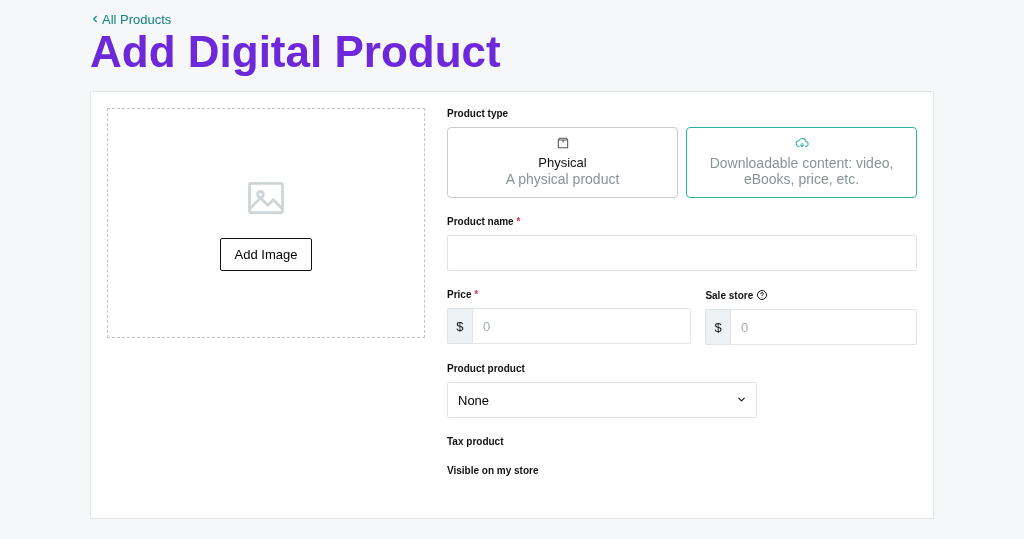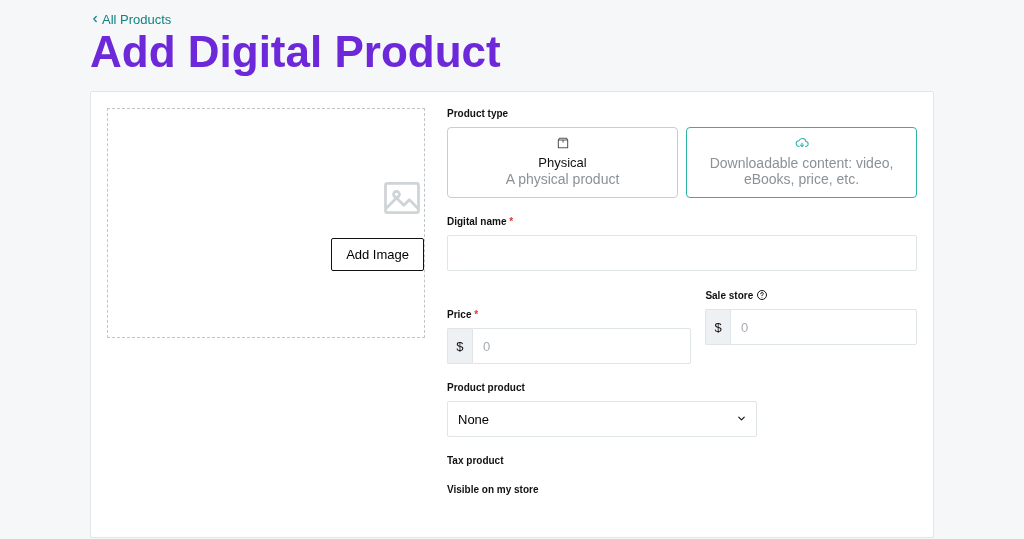--- a/index.html
+++ b/index.html
@@ -47,21 +47,21 @@
   .media-col {
     width: 318px;
     flex: 0 0 318px;
   }
   .dropzone {
     width: 100%;
     height: 230px;
     border: 1px dashed #bfc5c9;
     display: flex;
     flex-direction: column;
-    align-items: flex-end;
+    align-items: center;
     justify-content: center;
     gap: 22px;
   }
   .img-placeholder {
     width: 44px; height: 40px;
     color: #cfd4d7;
   }
   .btn-row { display: flex; gap: 10px; }
   .btn {
     background: #fff;
@@ -119,21 +119,21 @@
   }
   .input::placeholder { color: #a6adb2; }
   .two-col-price {
     display: flex;
     gap: 14px;
   }
   .price-col {
     display: flex;
     flex-direction: column;
   }
-  .price-col.first{ flex: 0 0 52%; margin-top: 20px; }
+  .price-col.first{ flex: 0 0 52%; }
   .price-col.second{ flex: 0 0 45%; }
   .price-wrap { display: flex; }
   .addon {
     width: 28px;
     height: 36px;
     border: 1px solid #dfe4e7;
     border-right: none;
     background: #eef1f3;
     display: flex;
     align-items: center;
@@ -221,21 +221,21 @@
                   <path d="M9.5 15.5 12 18l2.5-2.5"></path>
                 </svg>
             </div>
             <div class="type-sub">Downloadable content: video, eBooks, price, etc.</div>
           </div>
         </div>
       </div>
 
       <div class="group">
         <span class="label">
-          <span>Digital name</span>
+          <span>Product name</span>
           <span class="req">*</span>
         </span>
         <input class="input" value="" style="">
       </div>
 
       <div class="group two-col-price">
         <div class="price-col first">
           <span class="label">
             <span>Price</span>
             <span class="req">*</span>

